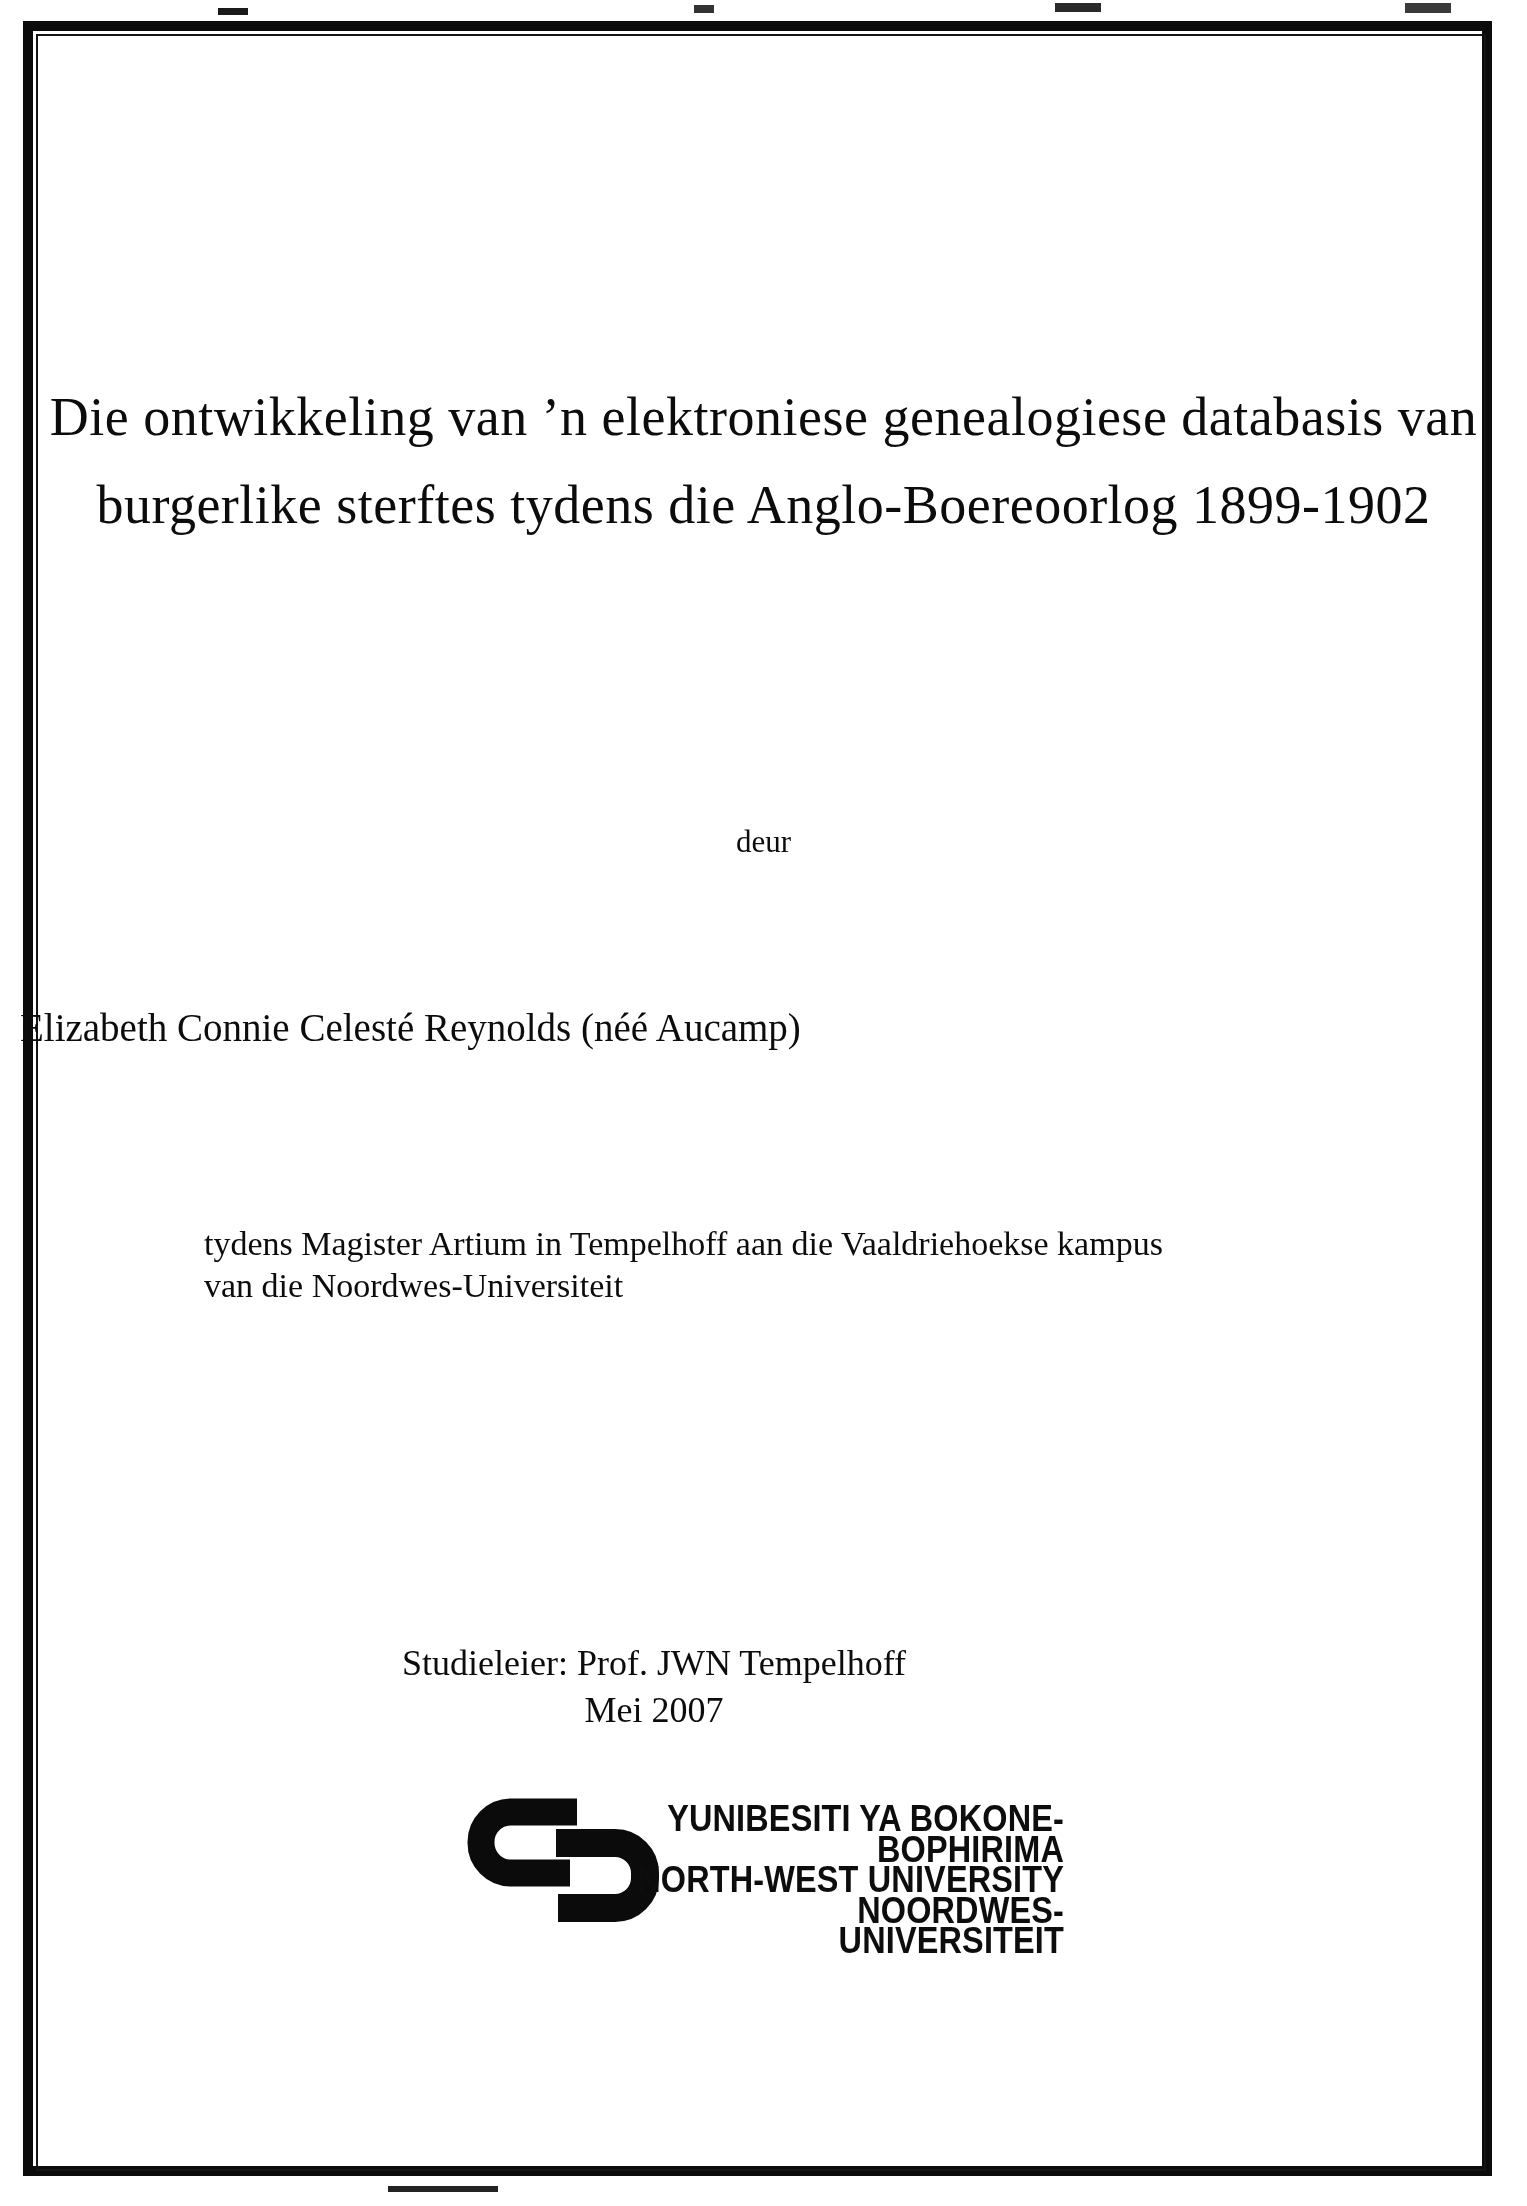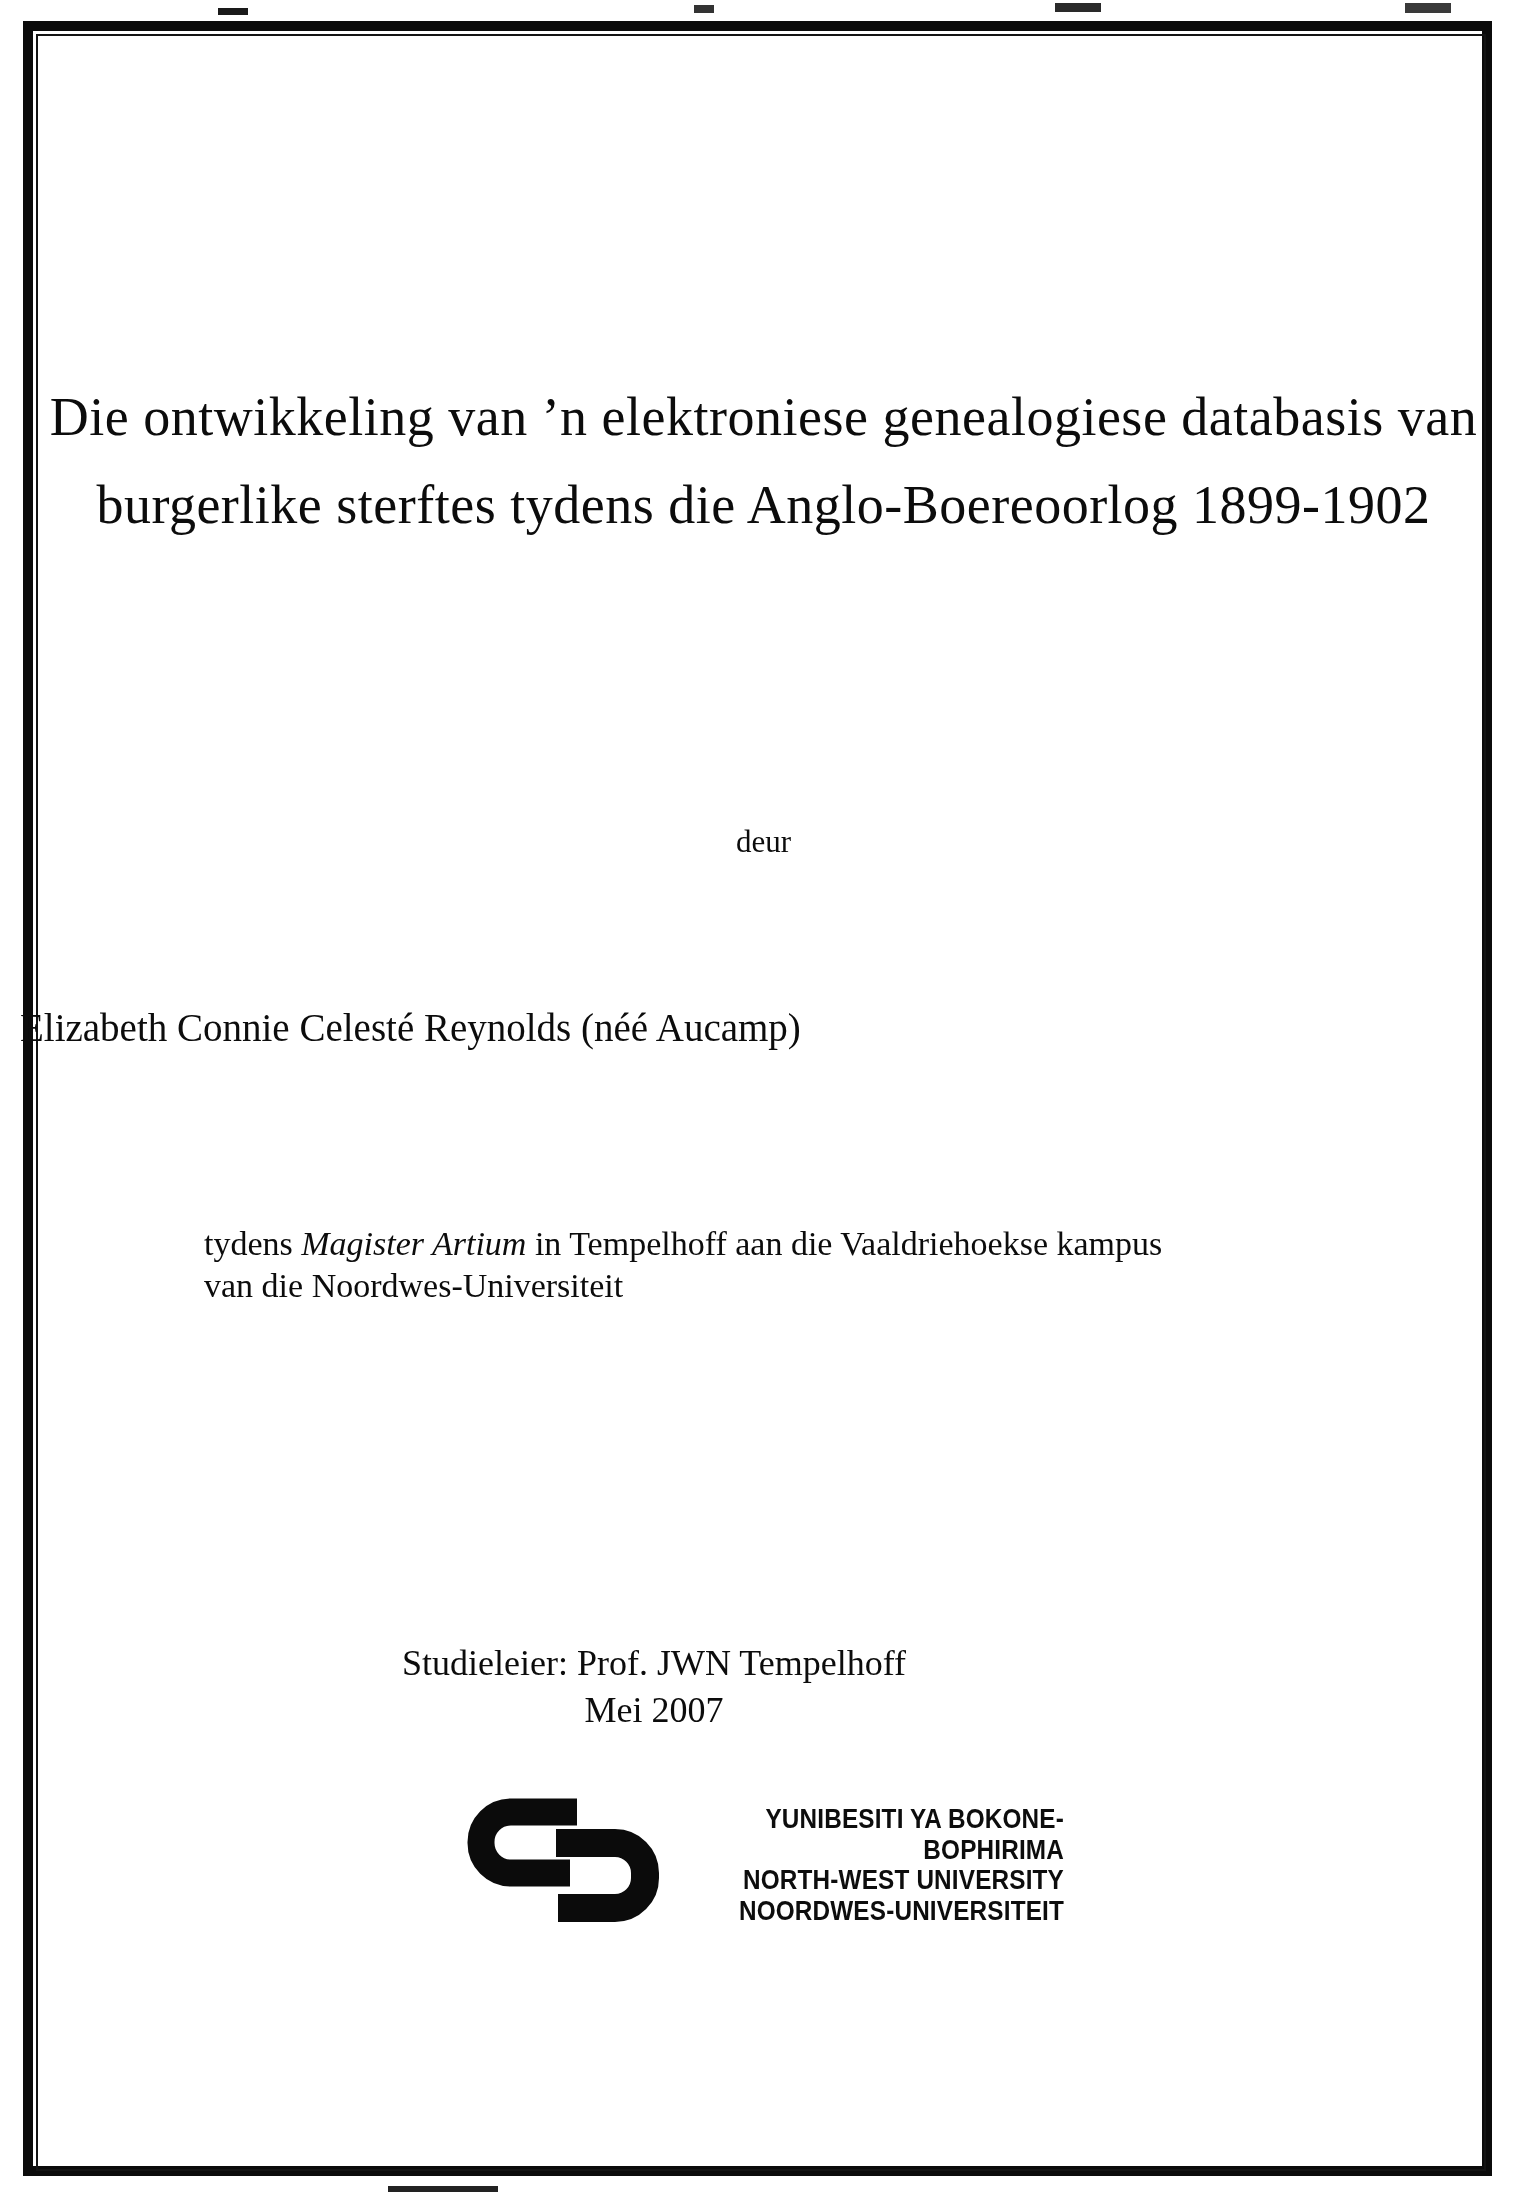--- a/index.html
+++ b/index.html
@@ -40,34 +40,34 @@
   .author{
     position:absolute;left:20px;top:1004px;width:1487px;
     font-size:39px;line-height:48px;
   }
   .submission{
     position:absolute;left:204px;top:1223px;width:1160px;
     font-size:34px;line-height:42px;text-align:left;
   }
   .submission .line{white-space:nowrap;}
   .submission .justified{word-spacing:5.5px;}
-  .italic{font-style:italic;}
+  .italic{}
   .supervisor-block{
     position:absolute;left:204px;top:1640px;width:900px;
     font-size:36px;line-height:47px;text-align:center;
   }
   
   .logo{
     position:absolute;left:466px;top:1797px;width:640px;height:132px;
   }
   .logo-mark{position:absolute;left:0;top:0;}
   .logo-text{
     position:absolute;left:120px;top:7px;width:478px;
     font-family:"Liberation Sans", sans-serif;
-    font-size:27px;font-weight:700;line-height:30.5px;
+    font-size:36px;font-weight:700;line-height:30.5px;
     text-align:right;color:#0d0d0d;
   }
   .logo-text .lt{transform:scaleX(0.9);transform-origin:100% 50%;letter-spacing:0.2px;}
 </style>
 </head>
 <body>
 
 <div class="page">
 
   <div class="frame-outer"></div>

